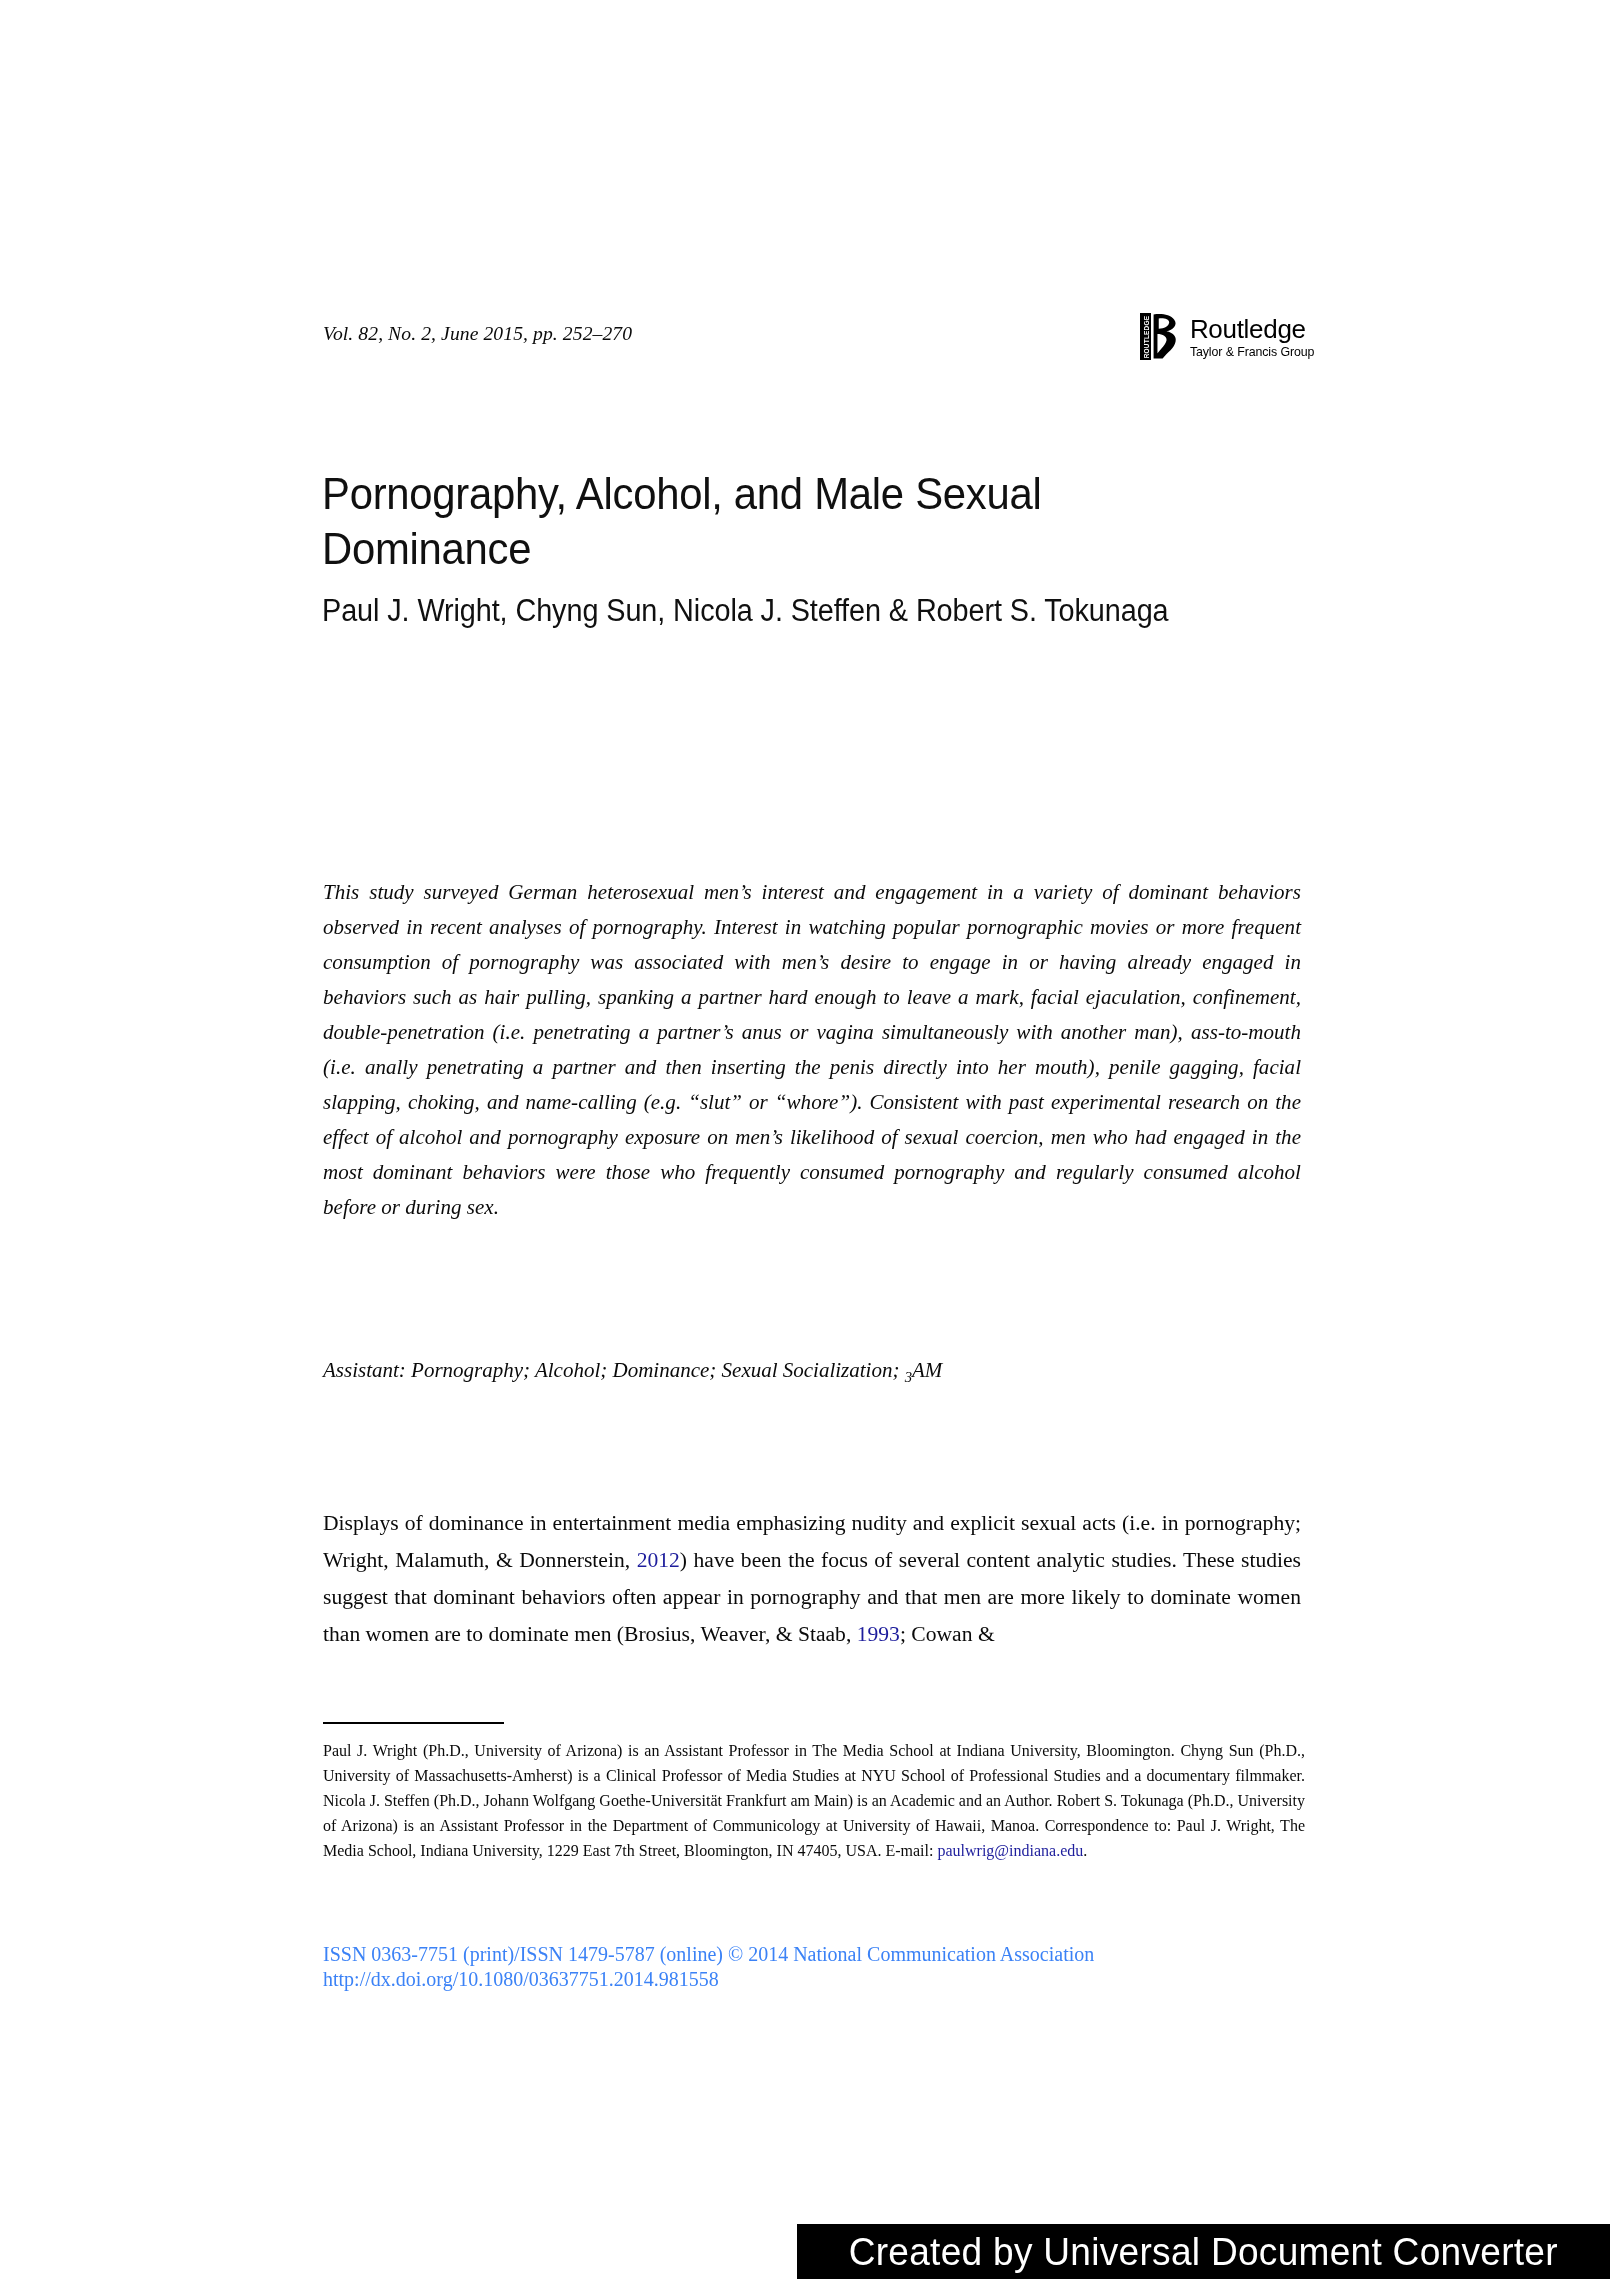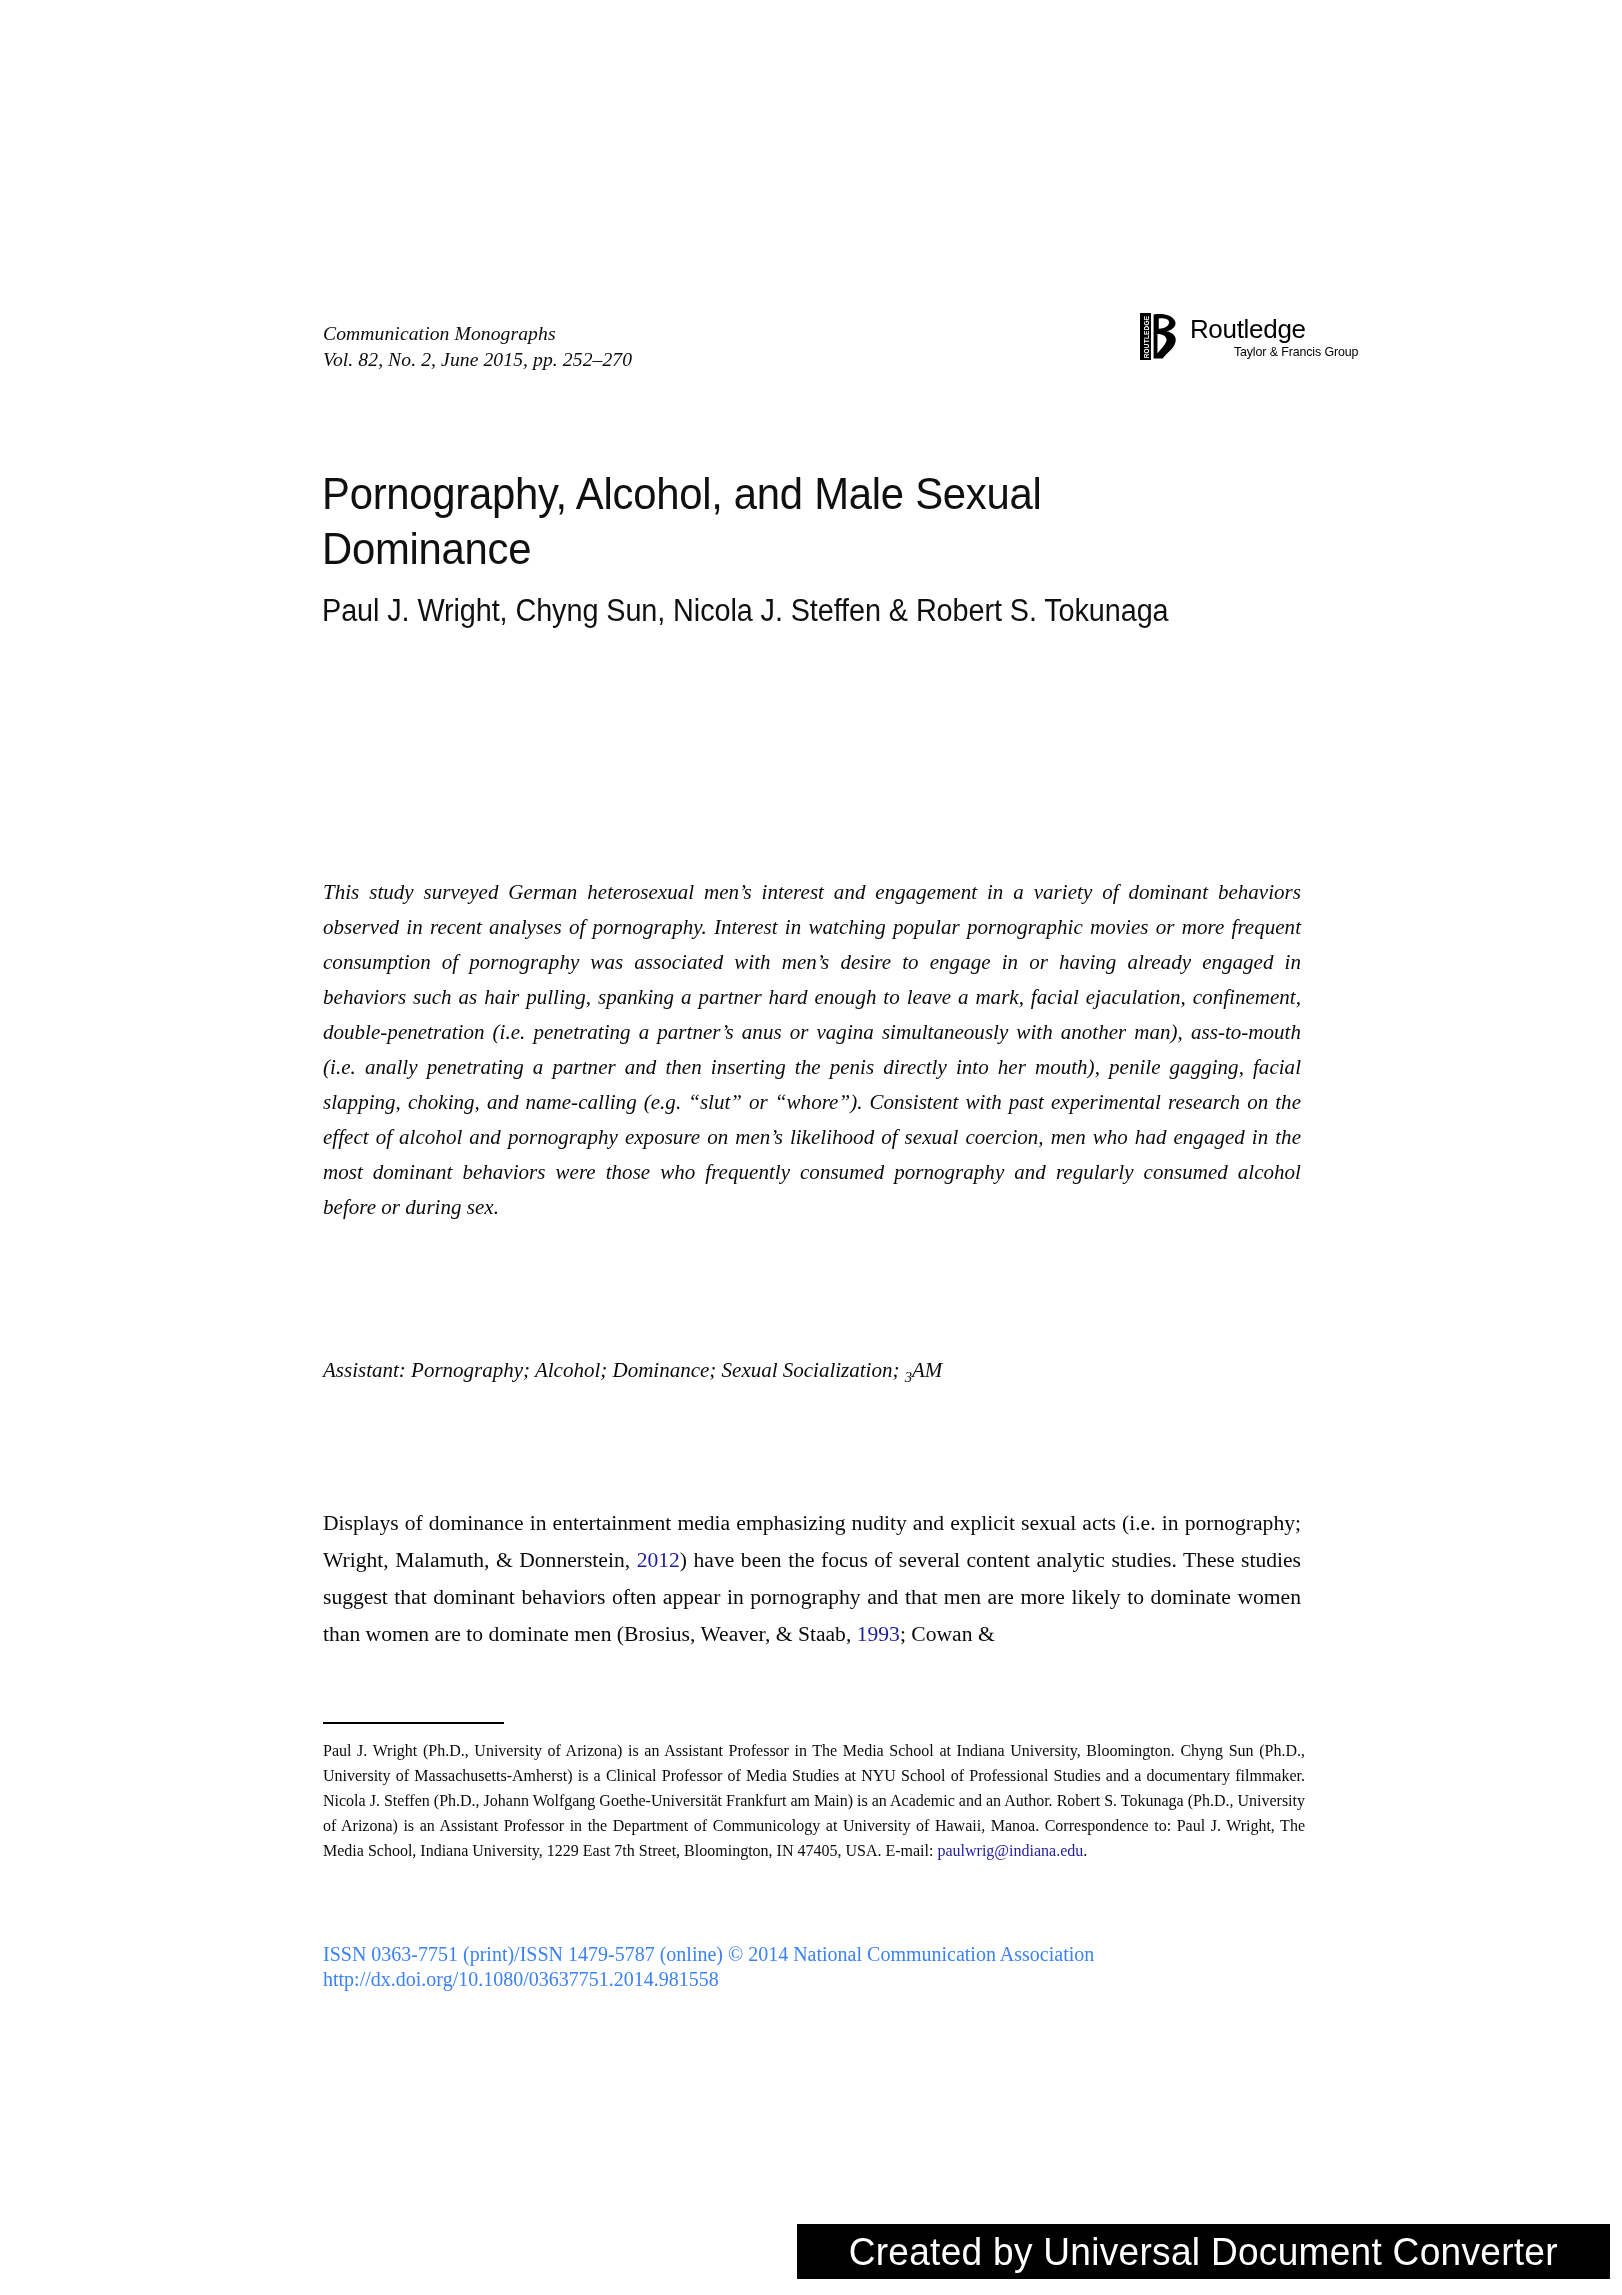--- a/index.html
+++ b/index.html
@@ -93,21 +93,20 @@
     color: #000000;
     letter-spacing: -0.3px;
   }
   .logo-sub {
     font-family: "Liberation Sans", sans-serif;
     font-size: 12.4px;
     line-height: 15.7px;
     color: #000000;
     letter-spacing: -0.1px;
     margin-top: 2px;
-    margin-left: 44px;
   }
 
   
   .title-block {
     position: absolute;
     left: 322px;
     top: 466px;
     width: 982px;
   }
   .paper-title {
@@ -242,21 +241,20 @@
     letter-spacing: 0.3px;
     transform: scaleX(0.95);
   }
 </style>
 </head>
 <body>
 
 <div class="page">
 
   <div class="journal-header">
-    <div class="journal-title">Communication Monographs</div>
     <div class="journal-issue">Vol. 82, No. 2, June 2015, pp. 252–270</div>
   </div>
 
   <div class="logo-block">
     <div class="logo-mark">
       <div class="bar">
         <span>ROUTLEDGE</span>
       </div>
       <svg width="31" height="47" viewBox="0 0 48 72">
         <path d="M4 2 C16 0 30 2 36 10 C42 18 34 26 24 28 C34 30 40 36 38 44 C36 54 26 60 18 70 L4 70 C12 58 22 50 24 42 C25 36 18 32 10 32 L10 70 L4 70 Z" fill="#000000"></path>

